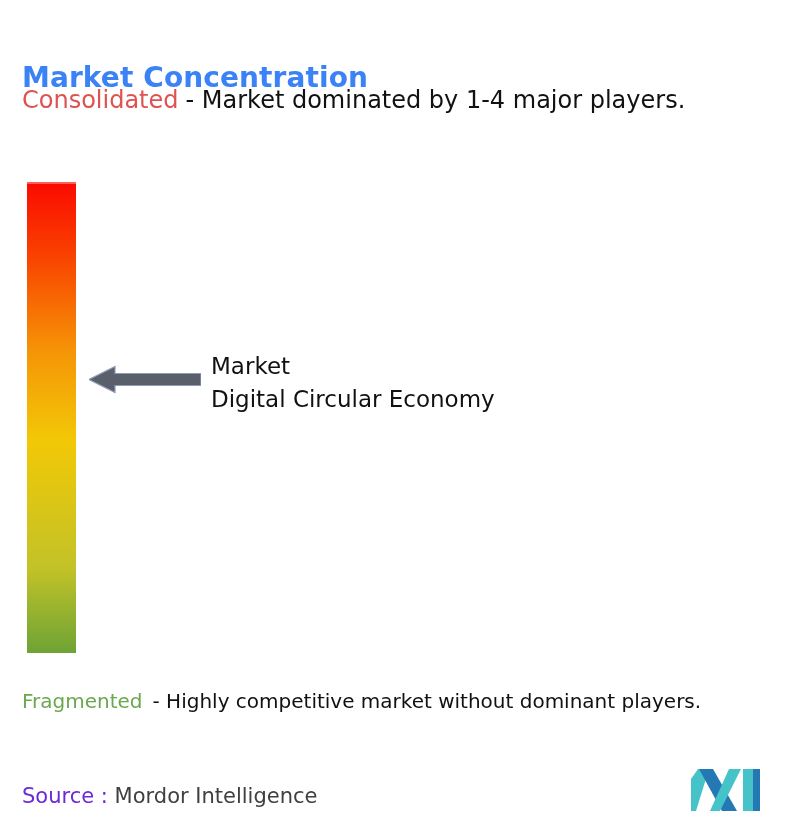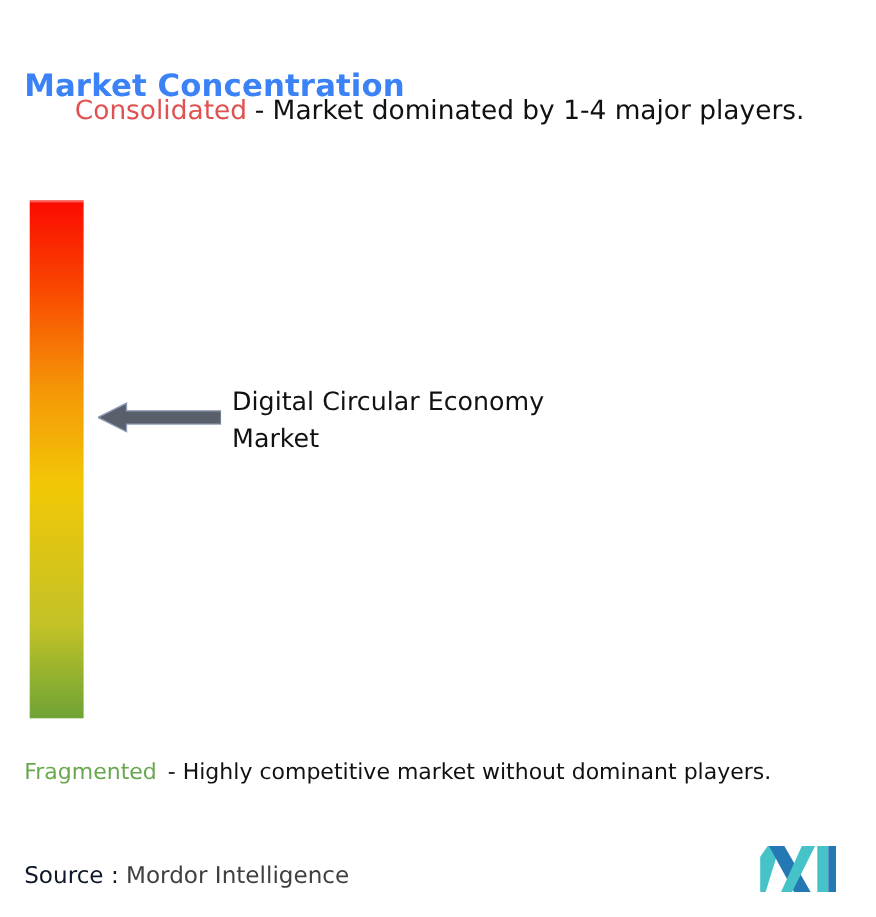--- a/index.html
+++ b/index.html
@@ -126,52 +126,52 @@
   
   #source-line {
     position: absolute;
     left: 22px;
     top: 781px;
     font-size: 21px;
     line-height: 30px;
     color: #707070;
     white-space: nowrap;
   }
-  #source-line .src-label { color: #0f172a; }
+  #source-line .src-label { color: #6d28d9; }
   #source-line .src-value { color: #404040; }
 
   #brand-logo {
     position: absolute;
     left: 691px;
     top: 769px;
     width: 69px;
     height: 42px;
   }
 </style>
 </head>
 <body>
 
 <div id="page-title">Market Concentration</div>
 
 <div id="caption-top">
-  <span class="term" style="color: rgb(224, 82, 82); margin-left: 46px;">Consolidated</span><span class="spacer"></span><span>- Market dominated by 1-4 major players.</span>
+  <span class="term" style="color: rgb(224, 82, 82);">Consolidated</span><span class="spacer"></span><span>- Market dominated by 1-4 major players.</span>
 </div>
 
 <div id="gradient-bar" style="background: linear-gradient(rgb(251, 10, 0) 0%, rgb(249, 67, 0) 16%, rgb(245, 149, 7) 36%, rgb(242, 200, 6) 55%, rgb(194, 194, 39) 82%, rgb(110, 163, 54) 100%);"></div>
 <div id="gradient-bar-highlight"></div>
 
 <div id="pointer-arrow">
   <svg width="112" height="29" viewBox="0 0 112 29" xmlns="http://www.w3.org/2000/svg">
     <polygon points="0,14.5 26,1.5 26,8.5 112,8.5 112,20.5 26,20.5 26,27.5" fill="#595f6b" stroke="#8e9bb5" stroke-width="1.2"></polygon>
   </svg>
 </div>
 
 <div id="callout-label">
+  <div>Market</div>
   <div>Digital Circular Economy</div>
-  <div>Market</div>
 </div>
 
 <div id="caption-bottom">
   <span class="term" style="color: rgb(106, 168, 79);">Fragmented</span><span class="spacer"></span><span>- Highly competitive market without dominant players.</span>
 </div>
 
 <div id="source-line">
   <span class="src-label">Source :</span>
   <span class="src-value">Mordor Intelligence</span>
 </div>

